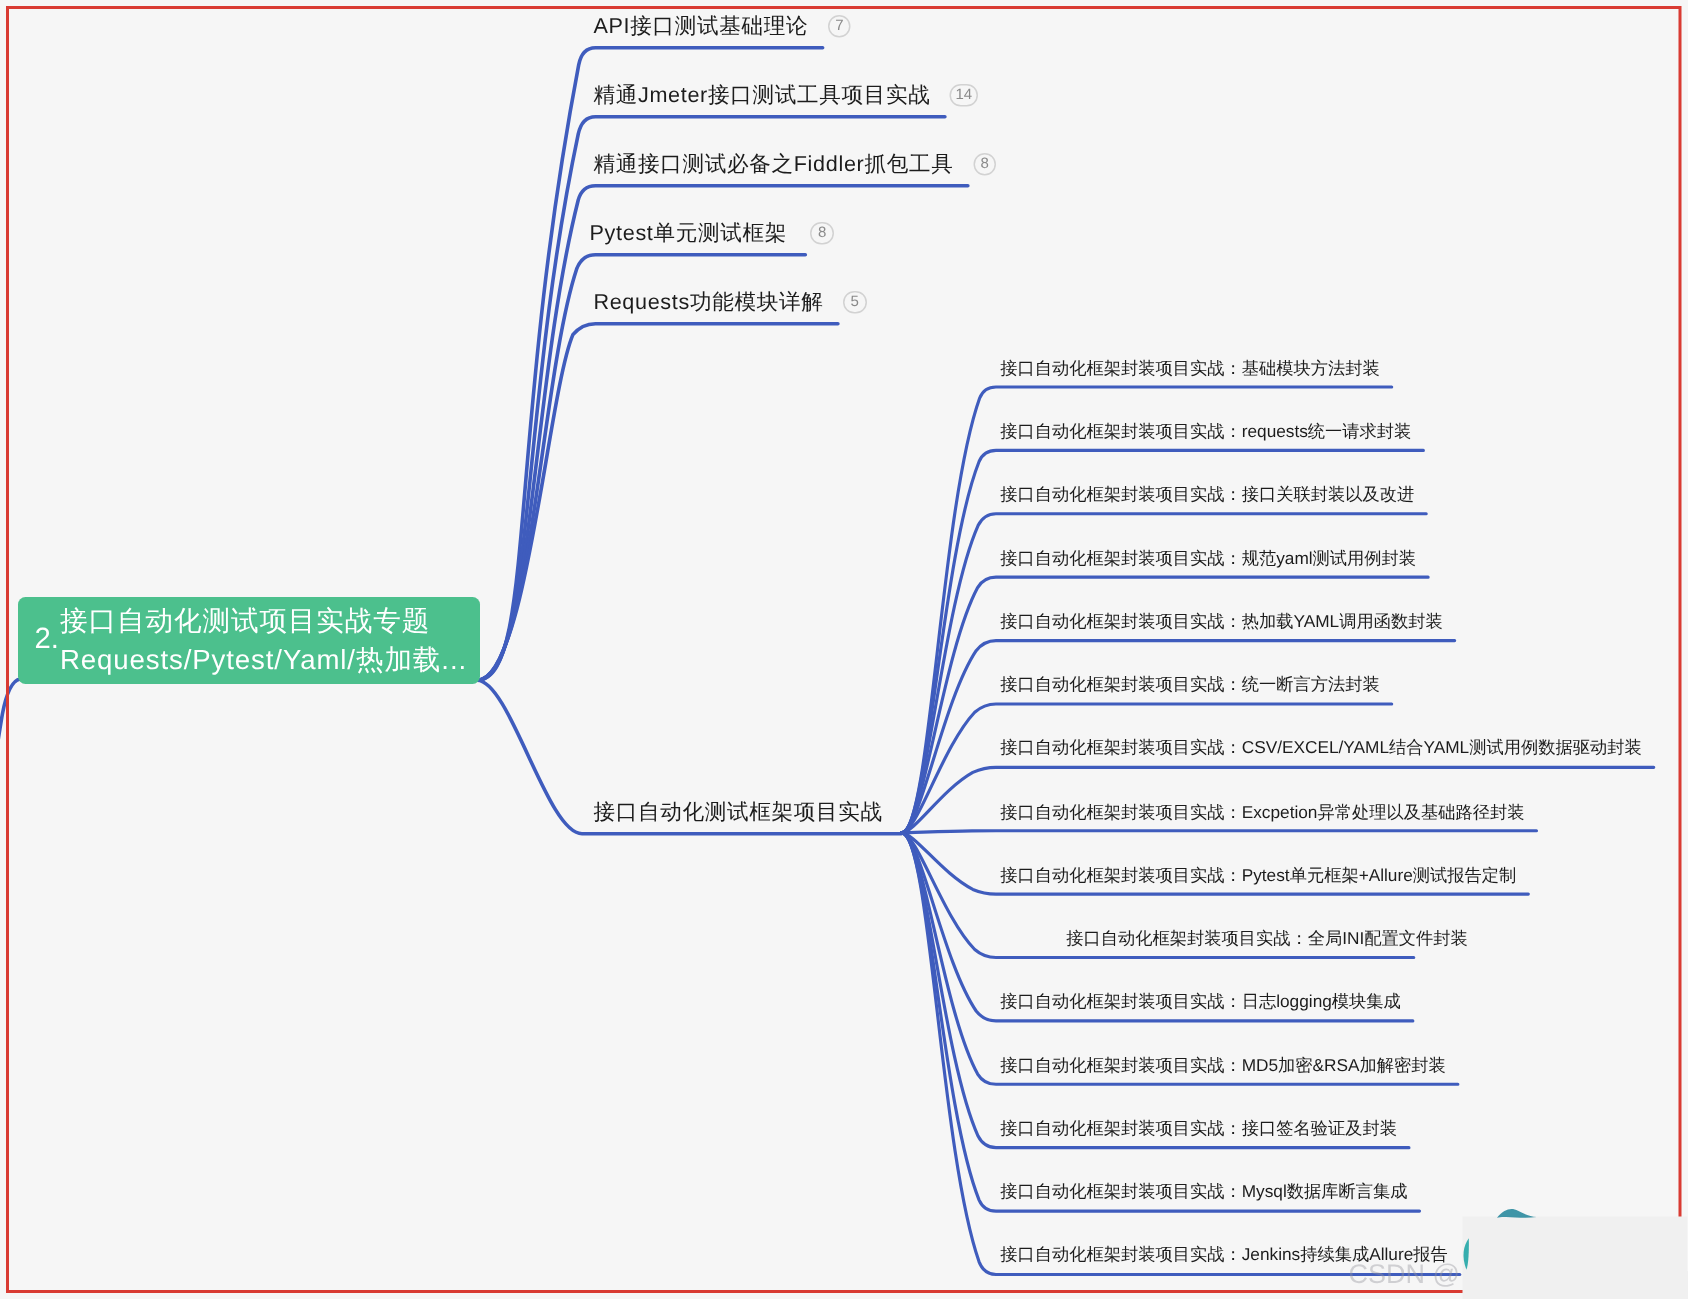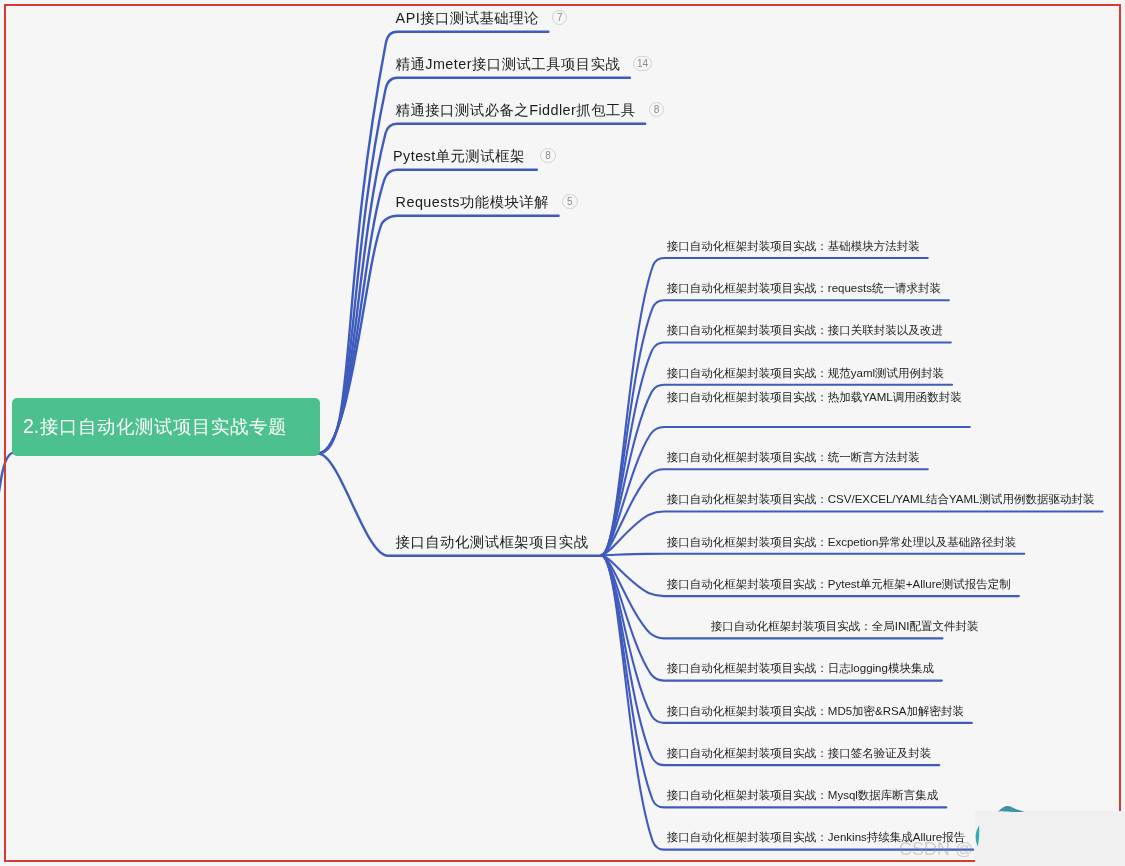--- a/index.html
+++ b/index.html
@@ -70,20 +70,21 @@
       <path d="M601.00,555.20 C614.94,555.20 628.12,672.53 651.76,716.05 Q656.00,722.86 664.00,722.86 L971.91,722.86" fill="none" stroke="#3f5cbd" stroke-width="2.1" stroke-linecap="round"></path>
       <path d="M601.00,555.20 C616.67,555.20 627.71,703.22 652.04,757.38 Q656.00,765.12 664.00,765.12 L939.30,765.12" fill="none" stroke="#3f5cbd" stroke-width="2.1" stroke-linecap="round"></path>
       <path d="M601.00,555.20 C618.50,555.20 627.34,736.42 652.74,800.06 Q656.00,807.38 664.00,807.38 L946.33,807.38" fill="none" stroke="#3f5cbd" stroke-width="2.1" stroke-linecap="round"></path>
       <path d="M601.00,555.20 C620.18,555.20 626.73,766.49 652.66,841.06 Q656.00,849.64 664.00,849.64 L973.21,849.64" fill="none" stroke="#3f5cbd" stroke-width="2.1" stroke-linecap="round"></path>
     </svg>
 
   <div id="rootnode" style="background: rgb(76, 192, 141); color: rgb(255, 255, 255);">
     <div id="rootmarker">2.</div>
     <div id="roottext">
       <div class="rl">接口自动化测试项目实战专题</div>
+      <div class="rl">Requests/Pytest/Yaml/热加载...</div>
     </div>
   </div>
 
   <div id="branchlayer">
       <div class="blabel" style="left: 395.6px; top: 11.4px;">API接口测试基础理论</div>
       <div class="bbadge" style="left: 551.931px; top: 9.6px;">7</div>
       <div class="blabel" style="left: 395.6px; top: 57.4px; text-align: right;">精通Jmeter接口测试工具项目实战</div>
       <div class="bbadge" style="left: 633.431px; top: 55.6px;">14</div>
       <div class="blabel" style="left: 395.6px; top: 103.4px;">精通接口测试必备之Fiddler抓包工具</div>
       <div class="bbadge" style="left: 648.728px; top: 101.6px;">8</div>
@@ -91,21 +92,21 @@
       <div class="bbadge" style="left: 540.384px; top: 147.6px;">8</div>
       <div class="blabel" style="left: 395.6px; top: 195.4px;">Requests功能模块详解</div>
       <div class="bbadge" style="left: 562.103px; top: 193.6px;">5</div>
       <div class="blabel" style="left: 395.6px; top: 535.4px;">接口自动化测试框架项目实战</div>
     </div>
   <div id="sublayer">
       <div class="slabel" style="left: 666.8px; top: 240.8px;">接口自动化框架封装项目实战：基础模块方法封装</div>
       <div class="slabel" style="left: 666.8px; top: 283.06px;">接口自动化框架封装项目实战：requests统一请求封装</div>
       <div class="slabel" style="left: 666.8px; top: 325.32px;">接口自动化框架封装项目实战：接口关联封装以及改进</div>
       <div class="slabel" style="left: 666.8px; top: 367.58px;">接口自动化框架封装项目实战：规范yaml测试用例封装</div>
-      <div class="slabel" style="left: 666.8px; top: 392px;">接口自动化框架封装项目实战：热加载YAML调用函数封装</div>
+      <div class="slabel" style="left: 666.8px; top: 410px;">接口自动化框架封装项目实战：热加载YAML调用函数封装</div>
       <div class="slabel" style="left: 666.8px; top: 452.1px;">接口自动化框架封装项目实战：统一断言方法封装</div>
       <div class="slabel" style="left: 666.8px; top: 494.36px;">接口自动化框架封装项目实战：CSV/EXCEL/YAML结合YAML测试用例数据驱动封装</div>
       <div class="slabel" style="left: 666.8px; top: 536.62px;">接口自动化框架封装项目实战：Excpetion异常处理以及基础路径封装</div>
       <div class="slabel" style="left: 666.8px; top: 578.88px;">接口自动化框架封装项目实战：Pytest单元框架+Allure测试报告定制</div>
       <div class="slabel" style="left: 666.8px; top: 621.14px; margin-left: 44px;">接口自动化框架封装项目实战：全局INI配置文件封装</div>
       <div class="slabel" style="left: 666.8px; top: 663.4px;">接口自动化框架封装项目实战：日志logging模块集成</div>
       <div class="slabel" style="left: 666.8px; top: 705.66px;">接口自动化框架封装项目实战：MD5加密&amp;RSA加解密封装</div>
       <div class="slabel" style="left: 666.8px; top: 747.92px;">接口自动化框架封装项目实战：接口签名验证及封装</div>
       <div class="slabel" style="left: 666.8px; top: 790.18px;">接口自动化框架封装项目实战：Mysql数据库断言集成</div>
       <div class="slabel" style="left: 666.8px; top: 832.44px;">接口自动化框架封装项目实战：Jenkins持续集成Allure报告</div>

